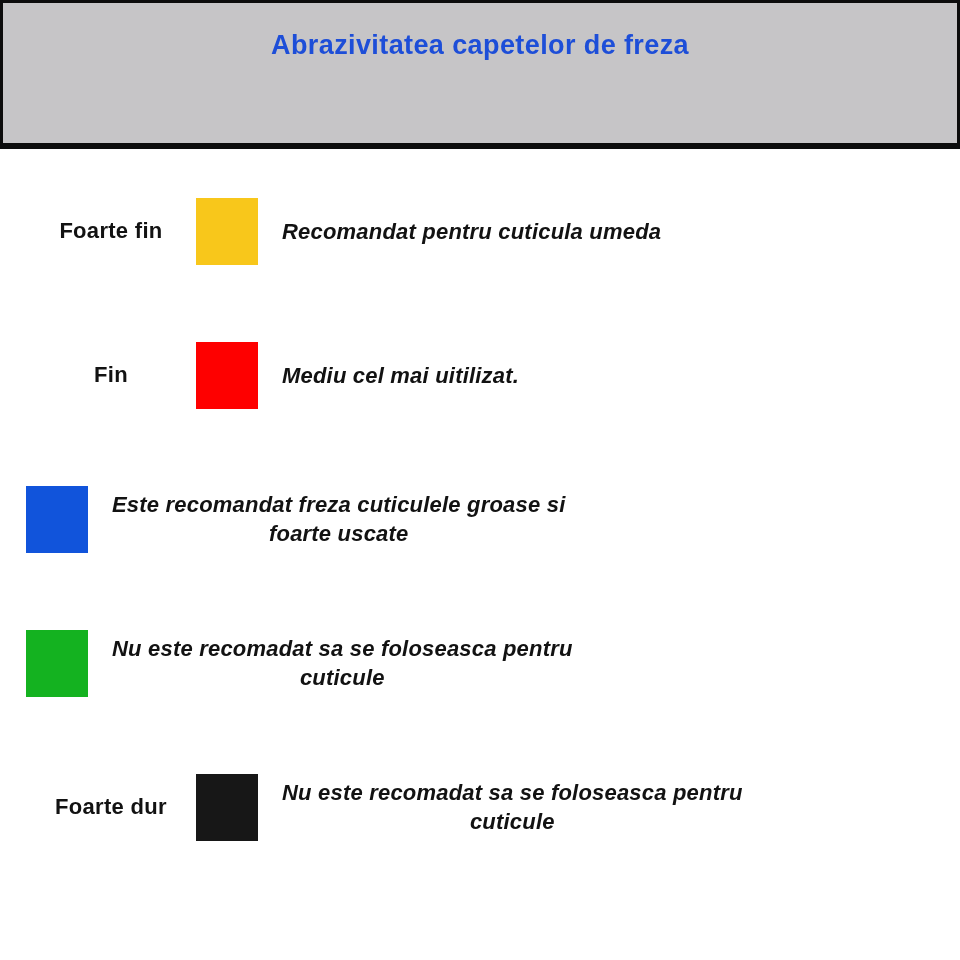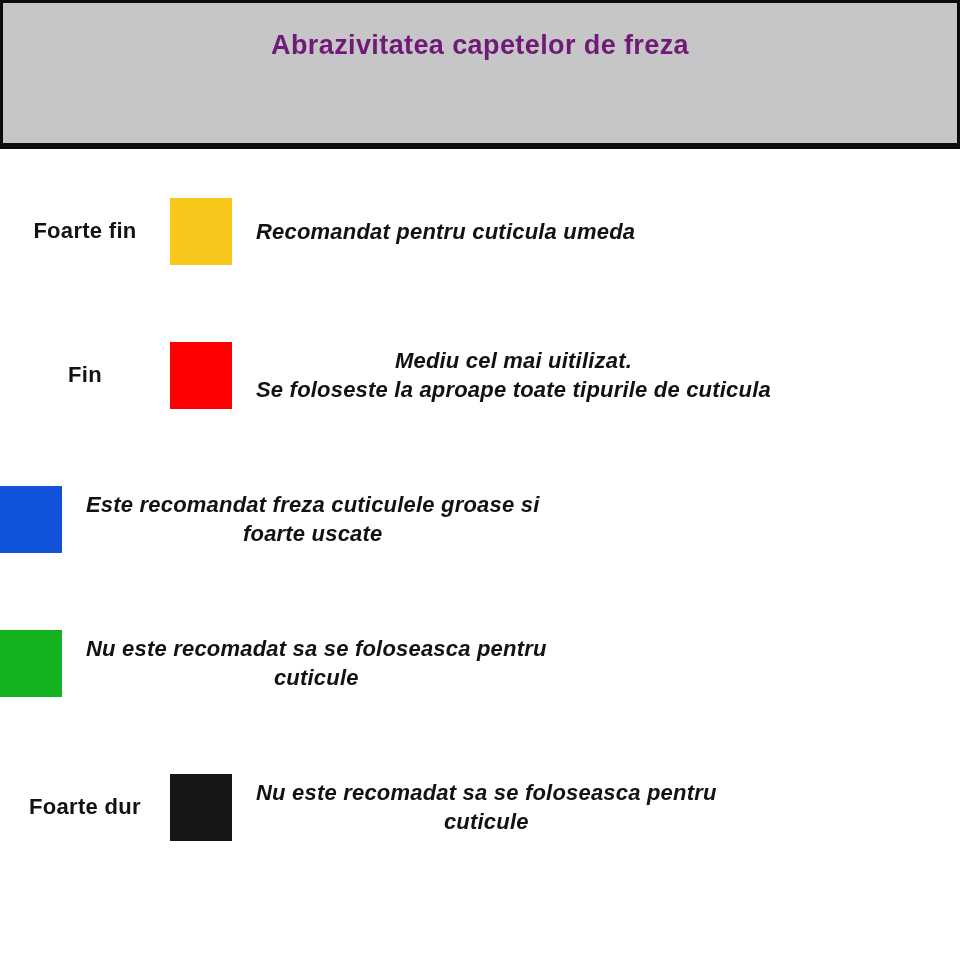--- a/index.html
+++ b/index.html
@@ -19,30 +19,31 @@
     border: 3px solid #0c0c0c;
     border-bottom-width: 6px;
     text-align: center;
     padding-top: 24px;
   }
   .banner-title-line {
     display: block;
     font-size: 27px;
     font-weight: bold;
     line-height: 36px;
-    color: #701a75;
+    color: #1d4ed8;
     letter-spacing: 0.4px;
   }
   .rows {
     padding-top: 10px;
   }
   .row {
     height: 144px;
     display: flex;
     align-items: center;
+    padding-left: 26px;
   }
   .row-label {
     width: 170px;
     flex: none;
     text-align: center;
     font-size: 22px;
     font-weight: bold;
     color: #121212;
     letter-spacing: 0.3px;
   }
@@ -82,21 +83,20 @@
       <span class="desc-line">Recomandat pentru cuticula umeda</span>
       <span class="desc-line"></span>
     </div>
   </div>
 
   <div class="row">
     <div class="row-label">Fin</div>
     <div class="swatch" style="background: rgb(254, 0, 0);"></div>
     <div class="row-desc">
       <span class="desc-line">Mediu cel mai uitilizat.</span>
-      <span class="desc-line">Se foloseste la aproape toate tipurile de cuticula</span>
     </div>
   </div>
 
   <div class="row">
     <div class="swatch" style="background: rgb(17, 84, 219);"></div>
     <div class="row-desc">
       <span class="desc-line">Este recomandat freza cuticulele groase si</span>
       <span class="desc-line">foarte uscate</span>
     </div>
   </div>

